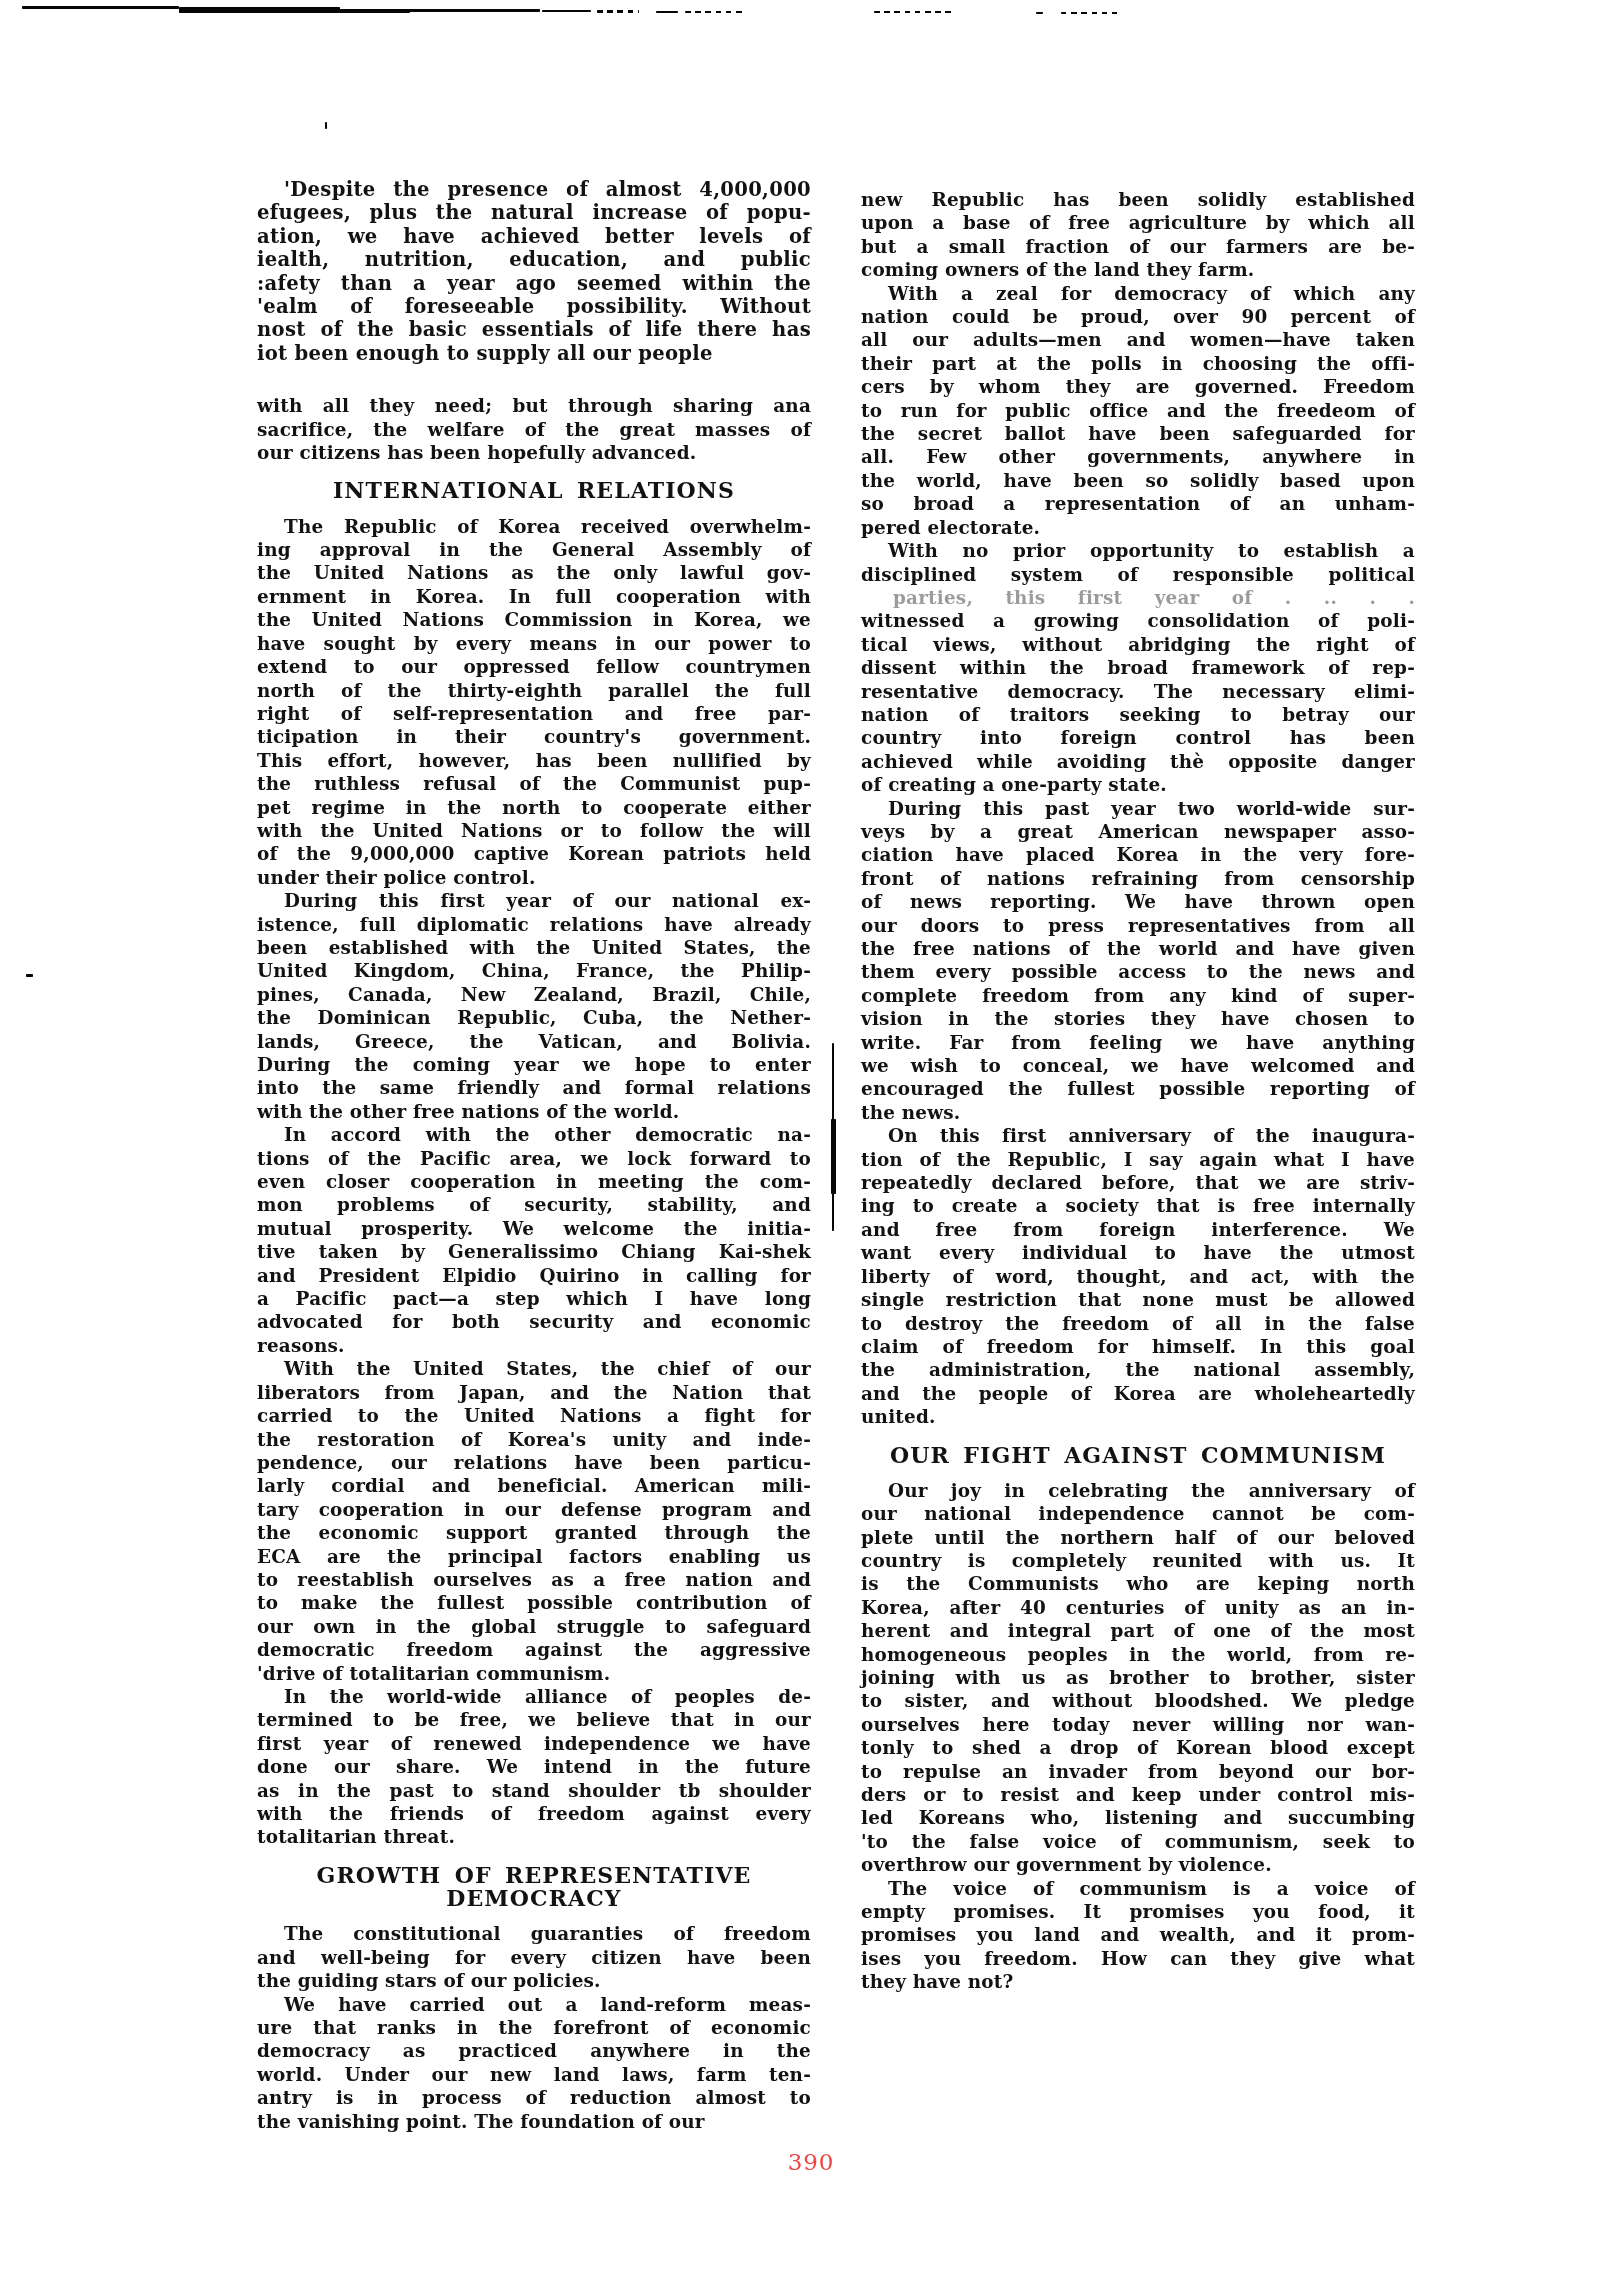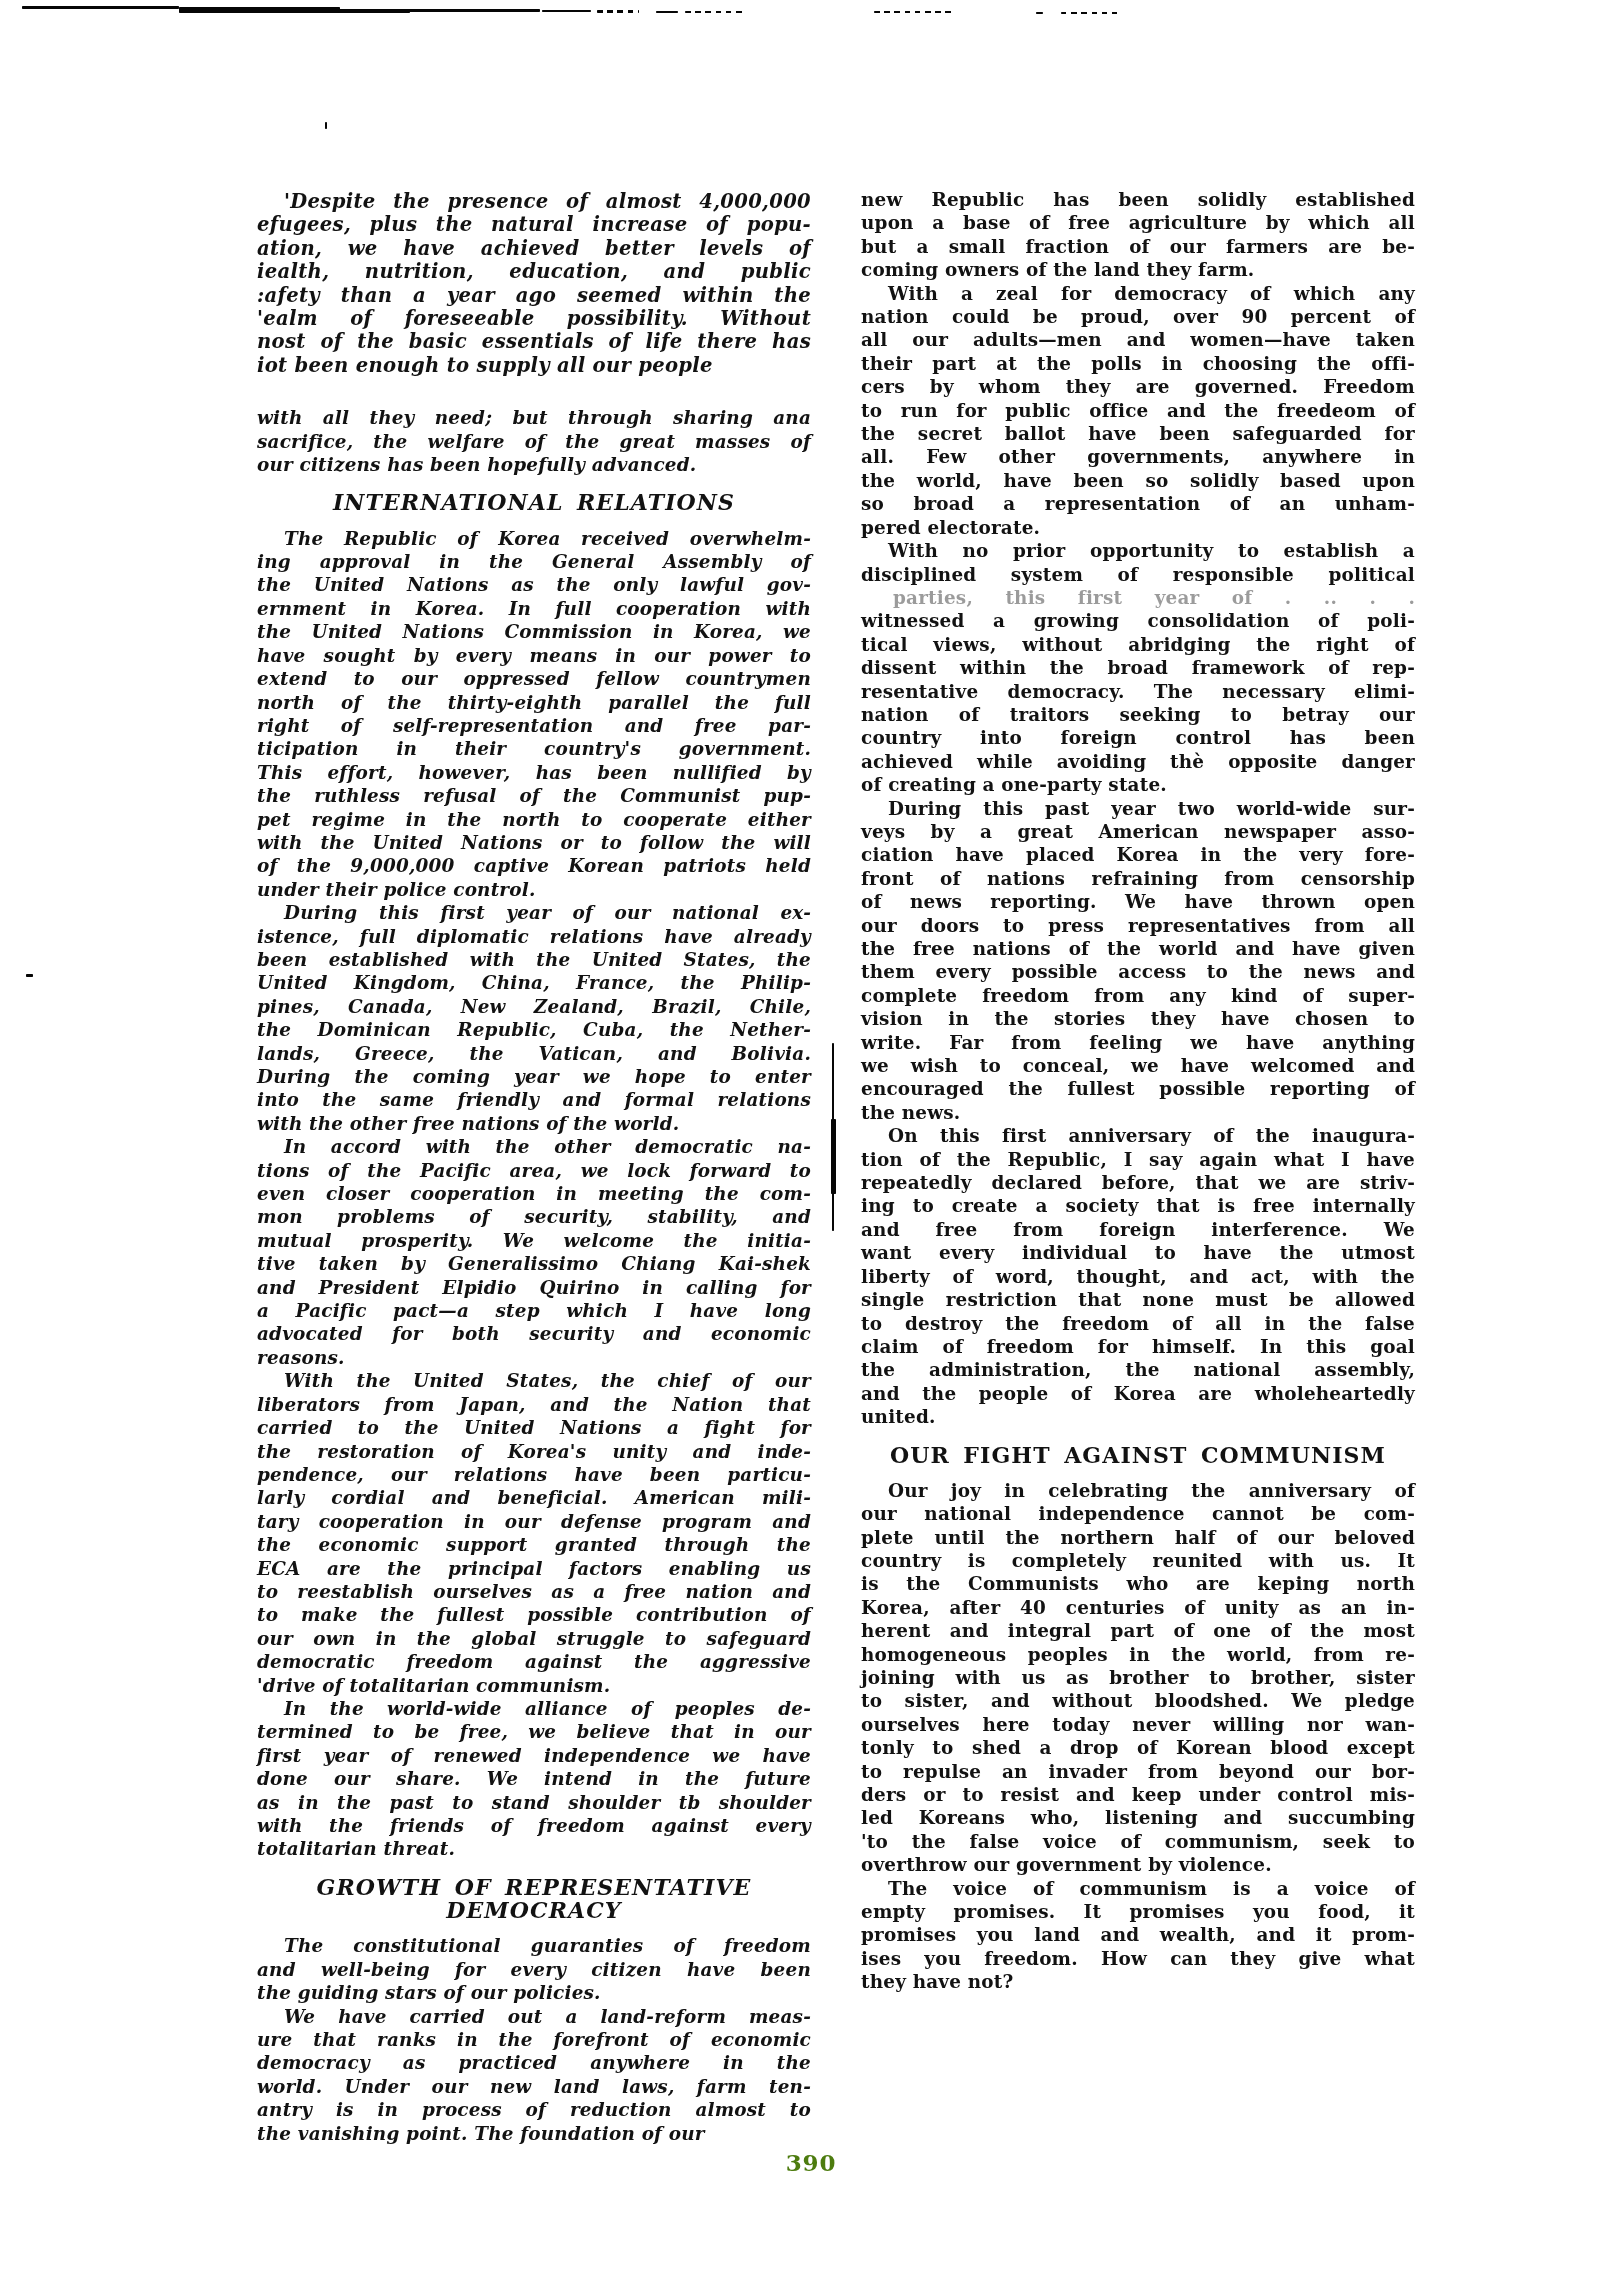--- a/index.html
+++ b/index.html
@@ -5,38 +5,38 @@
   html,body{margin:0;padding:0;}
   body{
     width:1622px;height:2295px;position:relative;background:#ffffff;
     font-family:"DejaVu Serif", serif;overflow:hidden;
   }
   .col{
     position:absolute;width:554px;color:#121212;font-weight:700;
     font-size:18.4px;line-height:23.4px;
     text-rendering:optimizeLegibility;
   }
-  #col-left{left:257px;top:190px;font-style:italic;}
+  #col-left{left:257px;top:178px;}
   #col-right{left:861px;top:188px;}
   .para{margin:0;}
   .line{
     text-align:justify;text-align-last:justify;
     letter-spacing:0.2px;
   }
   .line.last{text-align-last:left;}
   .line.first{text-indent:27px;}
   .para.lg .line{font-size:19.6px;letter-spacing:0.3px;}
   .line.faded{opacity:.42;filter:blur(0.5px);margin-left:32px;}
   .heading{
     text-align:center;font-weight:700;font-size:22px;
     letter-spacing:1.1px;margin:15px 0 11.8px 0;word-spacing:4.7px;
   }
   .page-number{
     position:absolute;left:0;top:2149px;width:1622px;text-align:center;
-    font-weight:700;font-size:23px;color:#4d7c0f;letter-spacing:0.8px;
+    font-weight:400;font-size:23px;color:#ef4444;letter-spacing:0.8px;
   }
   .artifact{position:absolute;background:#060606;border-radius:0.8px;}
   .artifact.dashed{
     background:repeating-linear-gradient(90deg,#060606 0 5.5px,transparent 5.5px 10.2px);
   }
 </style>
 </head>
 <body>
 
 <div id="col-left" class="col">

